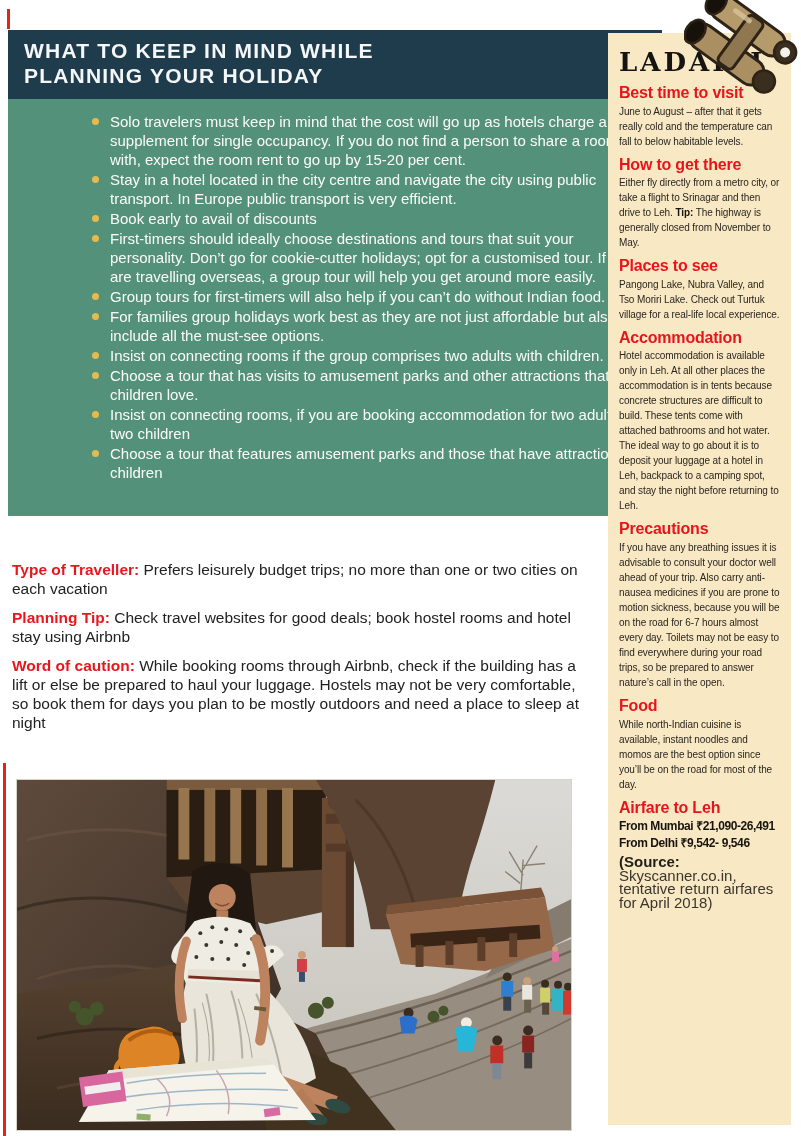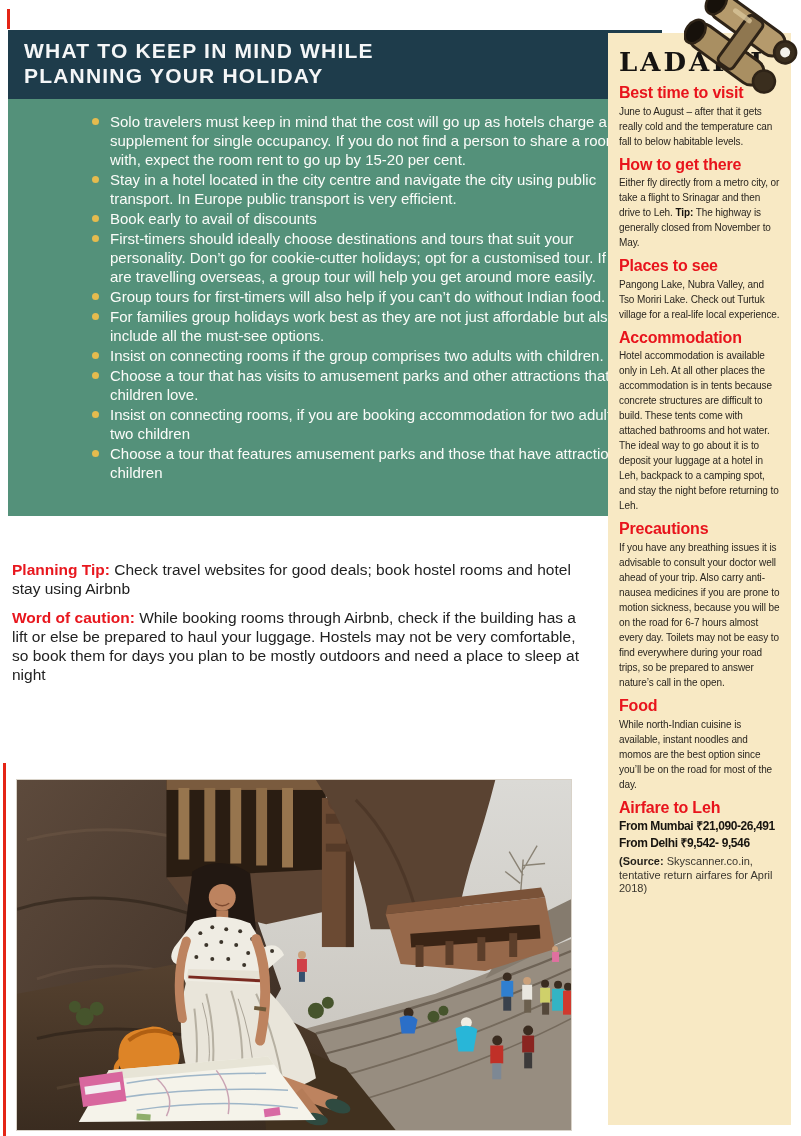--- a/index.html
+++ b/index.html
@@ -60,21 +60,21 @@
     font-family:"DejaVu Serif", serif; font-weight:bold; color:#161412;
     font-size:26px; letter-spacing:3px; margin:2px 0 2px 0;
   }
   .sb-heading {
     color:#e8141c; font-weight:bold; font-size:16px; letter-spacing:-0.2px;
     margin:7px 0 2px 0; line-height:1.1;
   }
   .sb-body { font-size:10px; line-height:15px; color:#2a2620; letter-spacing:-0.1px; }
   .sb-body b { color:#17140f; }
   .fare { font-size:12px; line-height:17px; font-weight:bold; color:#17140f; letter-spacing:-0.4px; white-space:nowrap; }
-  .source { font-size:11px; line-height:13.5px; color:#3a362e; margin-top:3px; }
+  .source { font-size:15px; line-height:13.5px; color:#3a362e; margin-top:3px; }
   .source b { color:#221f19; }
 
   
   .binoculars { position:absolute; left:684px; top:-4px; width:120px; height:118px; }
 </style>
 </head>
 <body>
 
 <div class="red-tick"></div>
 
@@ -94,20 +94,24 @@
       <li>Insist on connecting rooms if the group comprises two adults with children.</li>
       <li>Choose a tour that has visits to amusement parks and other attractions that children love.</li>
       <li>Insist on connecting rooms, if you are booking accommodation for two adults and two children</li>
       <li>Choose a tour that features amusement parks and those that have attractions for children</li>
     </ul>
   </div>
 </section>
 
 <section class="profile">
   <p>
+    <span class="lbl">Type of Traveller:</span>
+    <span>Prefers leisurely budget trips; no more than one or two cities on each vacation</span>
+  </p>
+  <p>
     <span class="lbl">Planning Tip:</span>
     <span>Check travel websites for good deals; book hostel rooms and hotel stay using Airbnb</span>
   </p>
   <p>
     <span class="lbl">Word of caution:</span>
     <span>While booking rooms through Airbnb, check if the building has a lift or else be prepared to haul your luggage. Hostels may not be very comfortable, so book them for days you plan to be mostly outdoors and need a place to sleep at night</span>
   </p>
 </section>
 
 <div class="photo" role="img" aria-label="Traveller in a white printed dress seated on rocks before ancient rock-cut caves, with a map, orange bag and tourists on a stone path">

